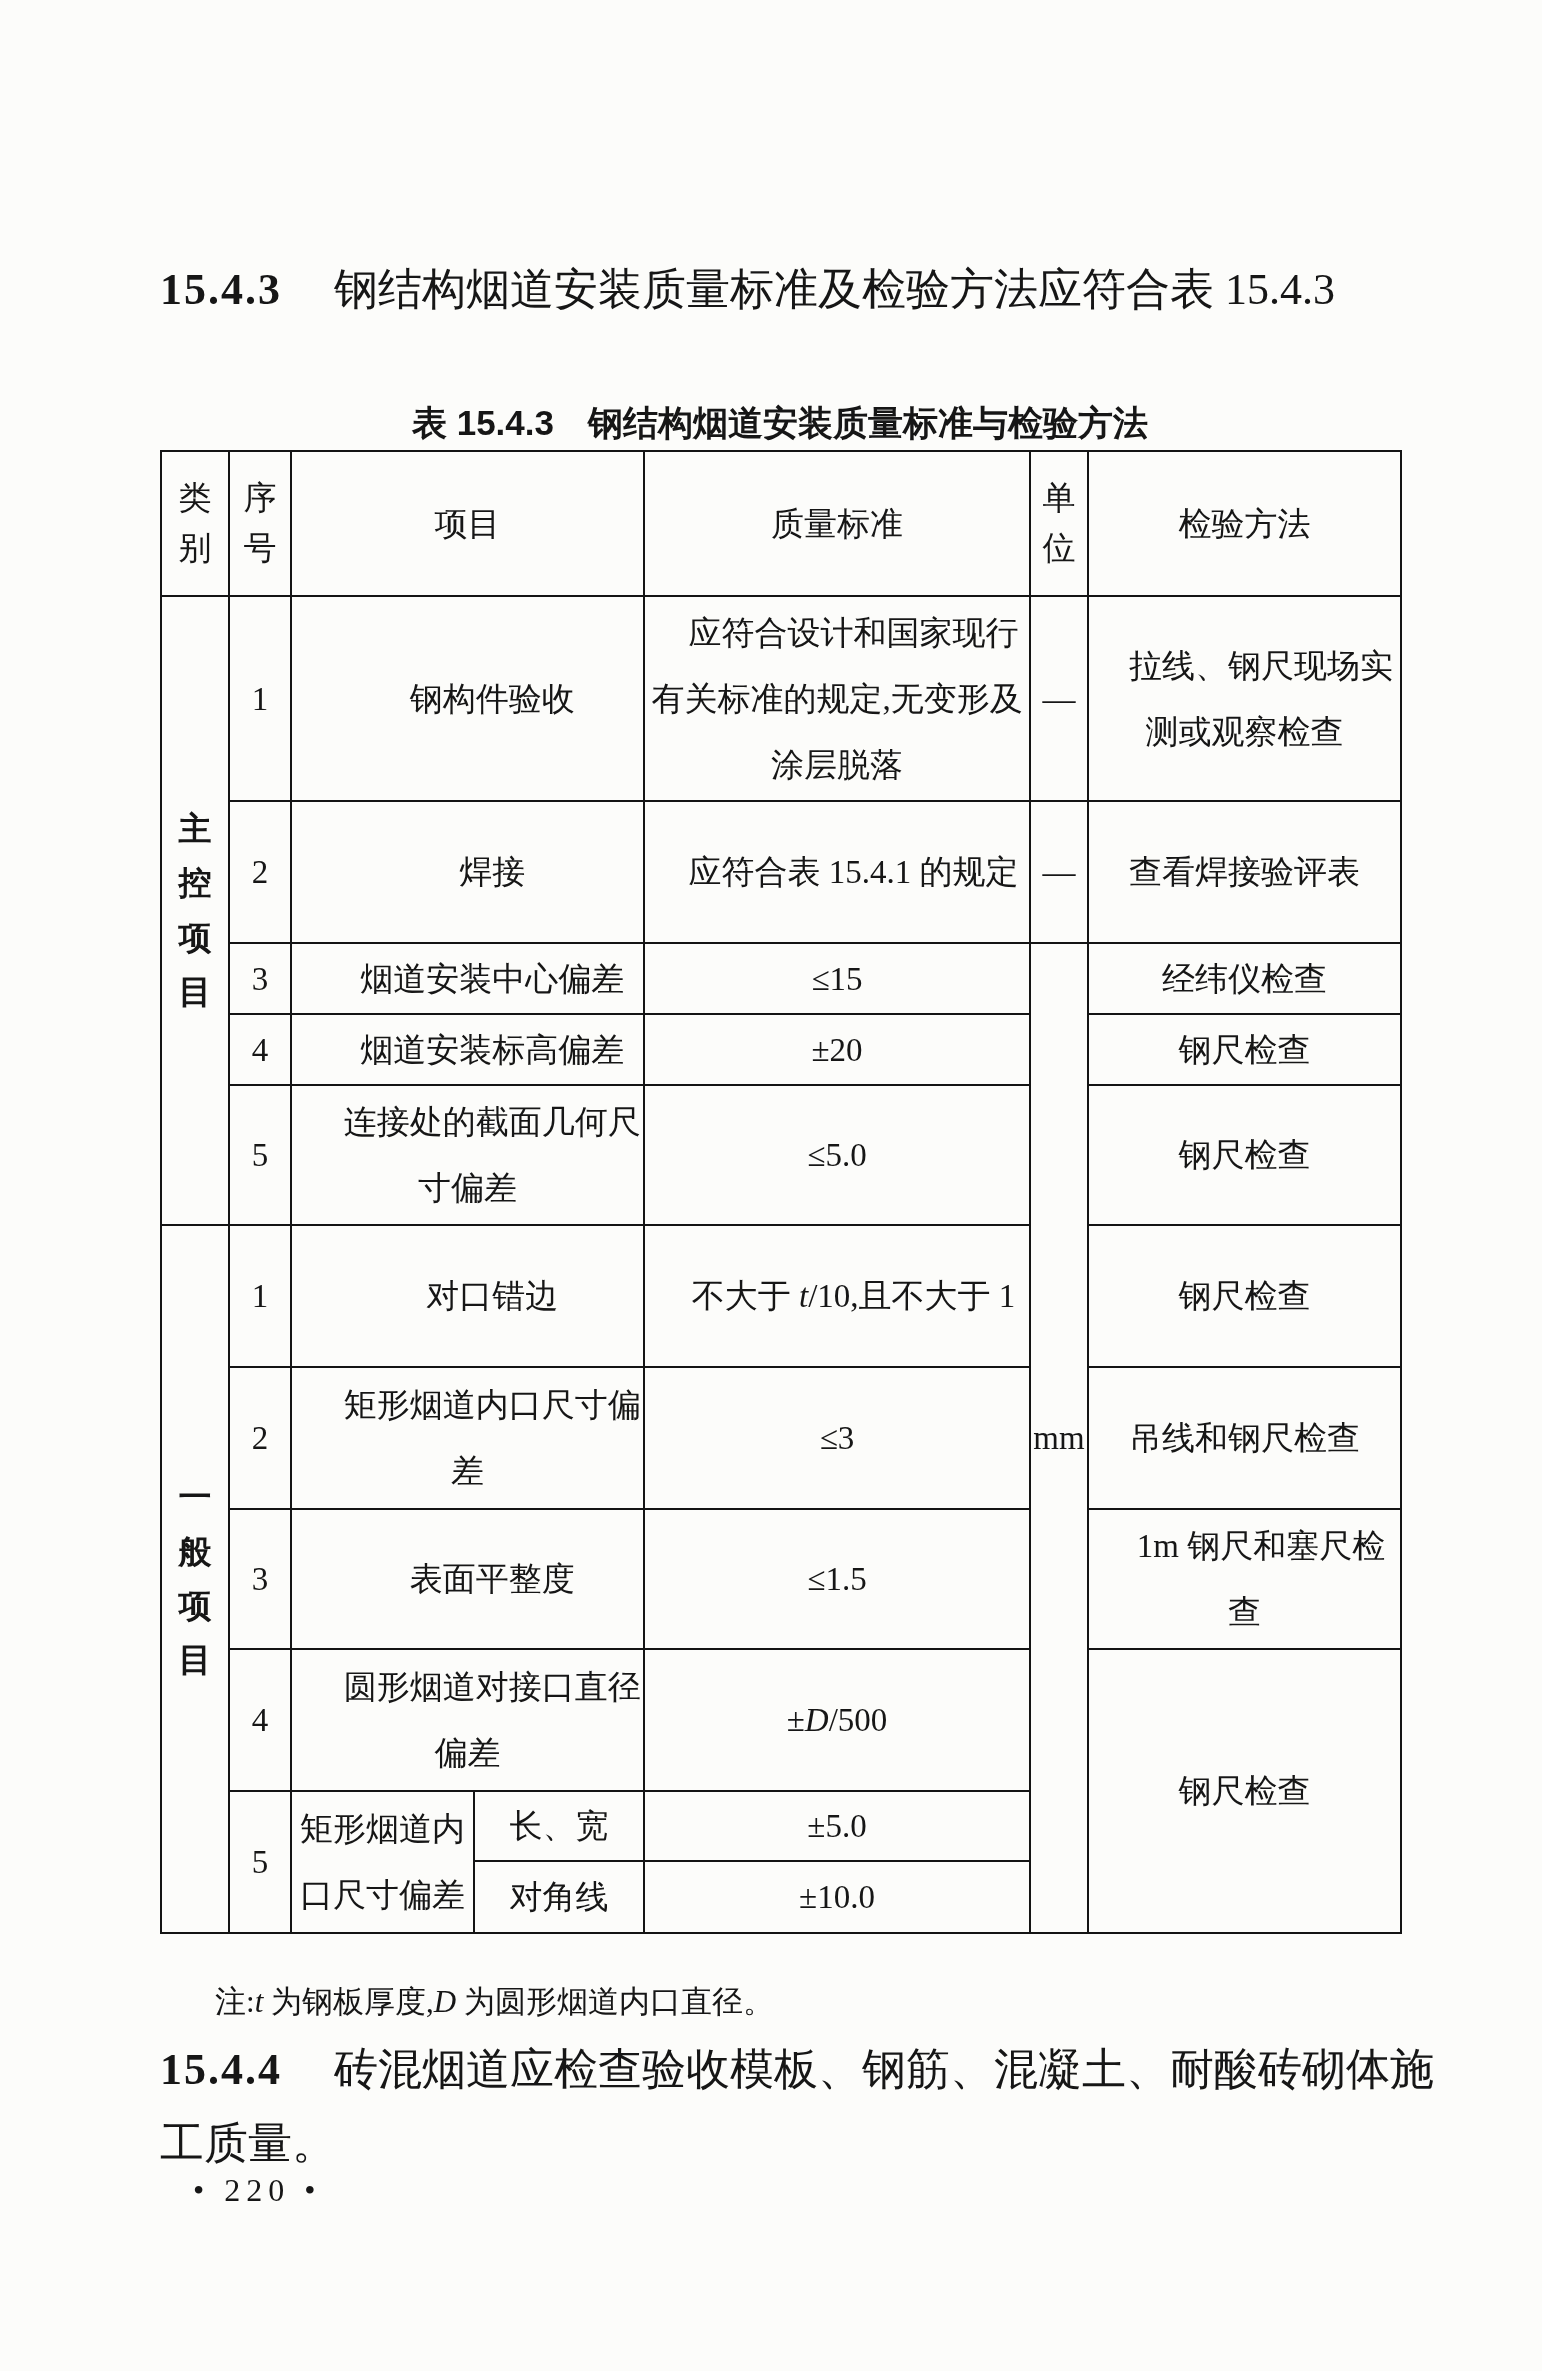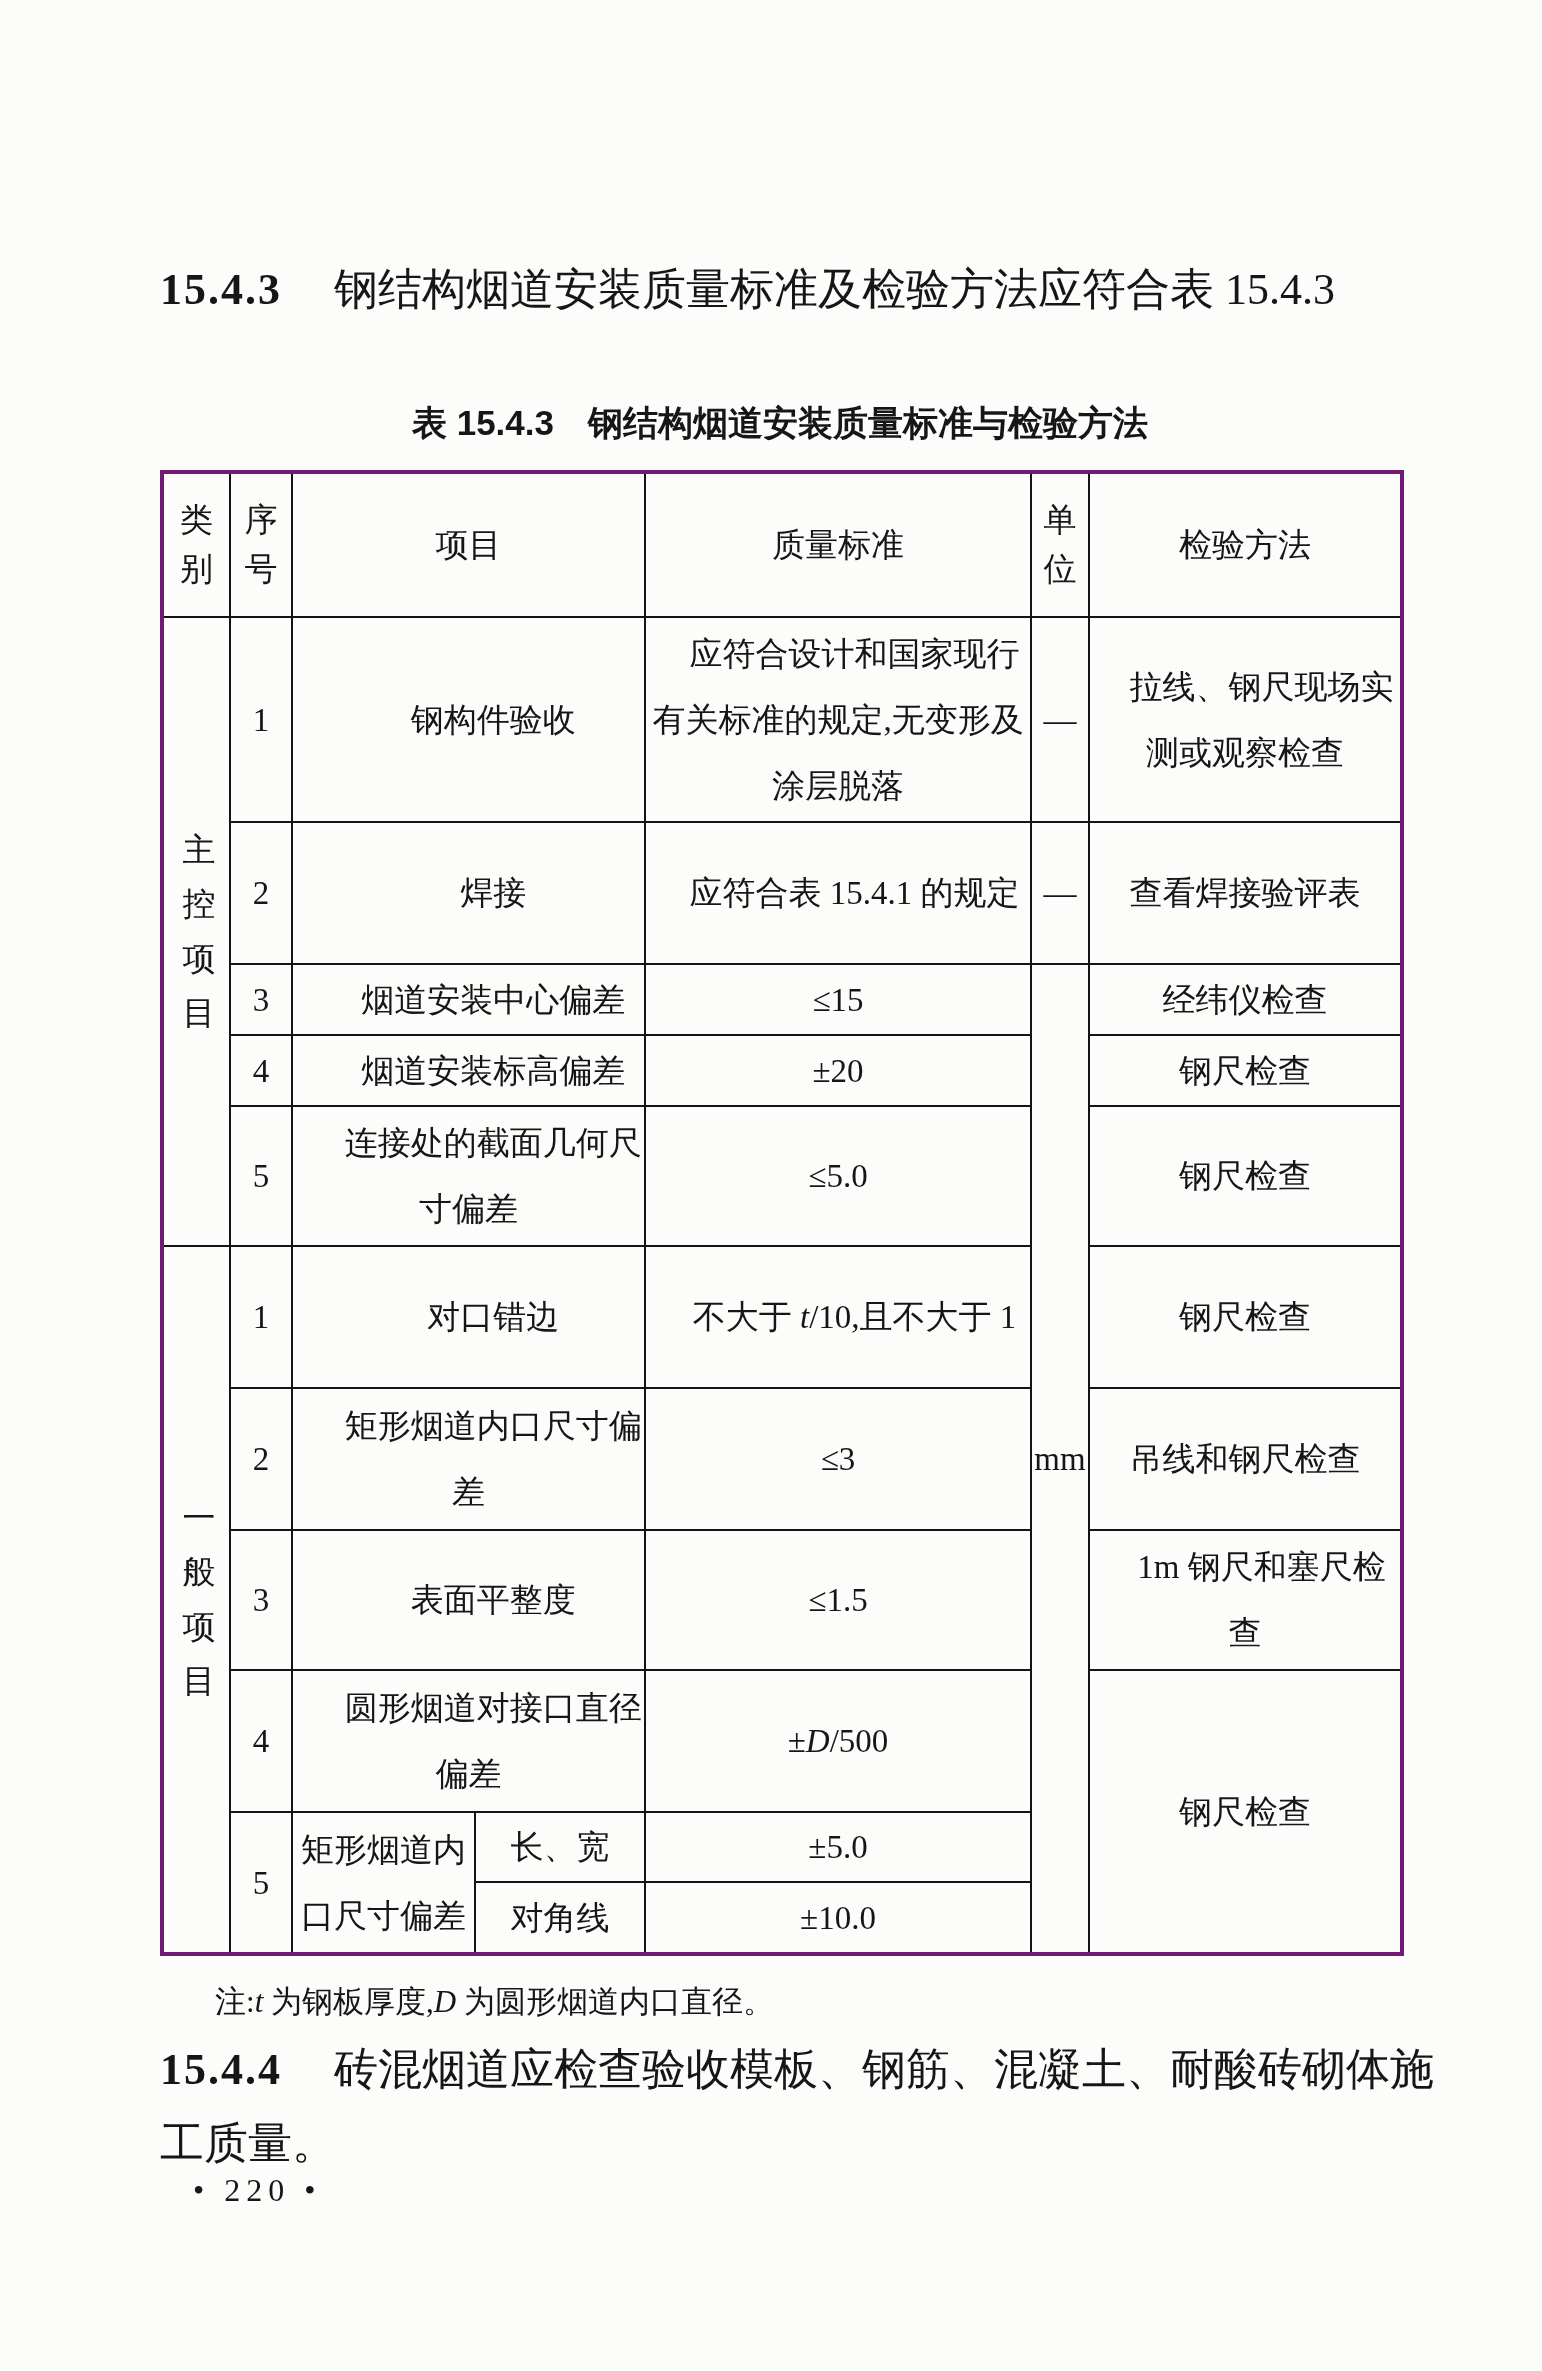--- a/index.html
+++ b/index.html
@@ -31,38 +31,38 @@
     text-align: center;
     font-family: "Liberation Sans", "DejaVu Sans", sans-serif;
     font-weight: bold;
     font-size: 35px;
     white-space: nowrap;
   }
   .tt-label { margin-right: 34px; margin-top: 28px; }
   table.spec {
     position: absolute;
     left: 160px;
-    top: 470px;
+    top: 450px;
     width: 1240px;
     border-collapse: collapse;
     table-layout: fixed;
-    border: 4px solid #701a75;
+    border: 2px solid #701a75;
   }
   table.spec td {
     border: 2px solid #141414;
     vertical-align: middle;
     text-align: center;
     font-size: 33px;
     line-height: 2.0;
     padding: 0;
     overflow: hidden;
   }
   
   .v2 { display: block; width: 1.15em; margin: 0 auto; line-height: 1.5; text-align: center; }
-  .v4 { display: block; width: 1.15em; margin: 0 auto; line-height: 1.65; text-align: right; }
+  .v4 { display: block; width: 1.15em; margin: 0 auto; line-height: 1.65; text-align: center; font-weight: bold; }
   
   td.item  { text-align: left; text-indent: 1.5em; padding: 6px 8px 6px 12px; }
   td.item0 { text-align: left; text-indent: 0;     padding: 6px 6px 6px 10px; margin-top: 9px; }
   td.std   { text-align: left; text-indent: 1em;   padding: 6px 16px; }
   td.meth  { text-align: left; text-indent: 1em;   padding: 6px 10px 6px 26px; }
   .var { font-style: italic; }
   .note-line {
     left: 215px;
     font-size: 31px;
     white-space: nowrap;

